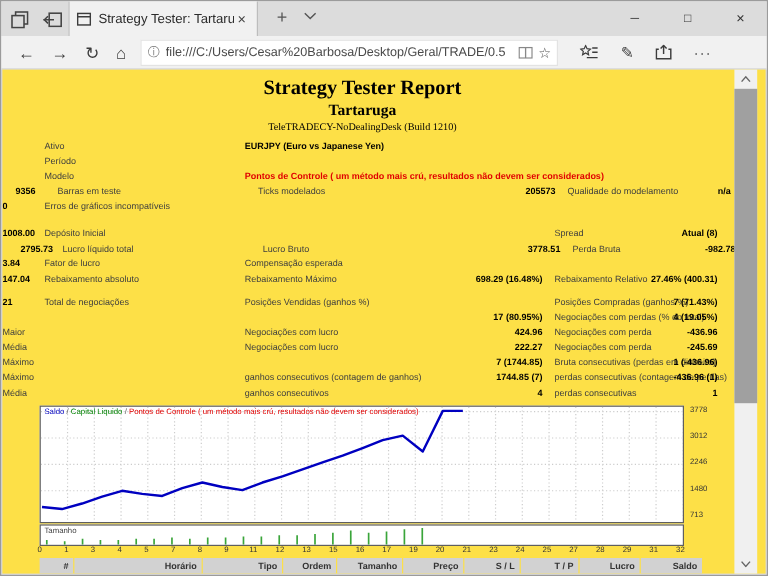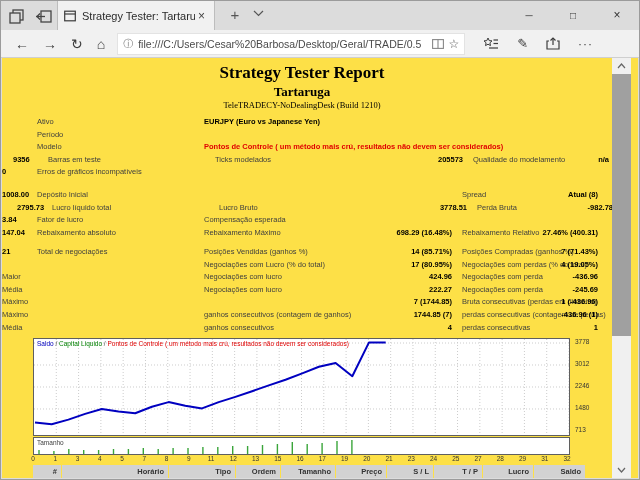--- a/index.html
+++ b/index.html
@@ -189,26 +189,24 @@
           <span class="s1 val">147.04</span>
           <span class="s2 lab">Rebaixamento Máximo</span>
           <span class="s3 val">698.29 (16.48%)</span>
           <span class="s4 lab">Rebaixamento Relativo</span>
           <span class="s5 val">27.46% (400.31)</span>
         </div>
         <div class="rrow" style="top: 188px;">
           <span class="s0 lab">Total de negociações</span>
           <span class="s1 val">21</span>
           <span class="s2 lab">Posições Vendidas (ganhos %)</span>
-          <span class="s3 val">14 (85.71%)</span>
           <span class="s4 lab">Posições Compradas (ganhos %)</span>
           <span class="s5 val">7 (71.43%)</span>
         </div>
         <div class="rrow" style="top: 200.6px;">
-          <span class="s2 lab">Negociações com Lucro (% do total)</span>
           <span class="s3 val">17 (80.95%)</span>
           <span class="s4 lab">Negociações com perdas (% do total)</span>
           <span class="s5 val">4 (19.05%)</span>
         </div>
         <div class="rrow" style="top: 213.2px;">
           <span class="s1 lab">Maior</span>
           <span class="s2 lab">Negociações com lucro</span>
           <span class="s3 val">424.96</span>
           <span class="s4 lab">Negociações com perda</span>
           <span class="s5 val">-436.96</span>

